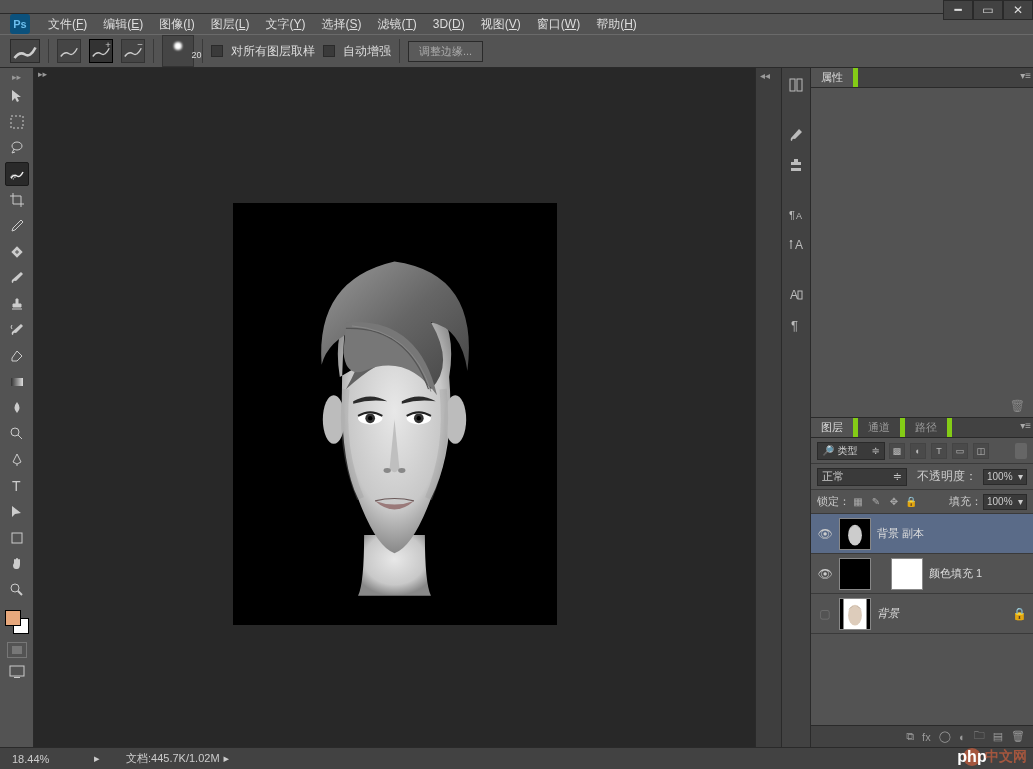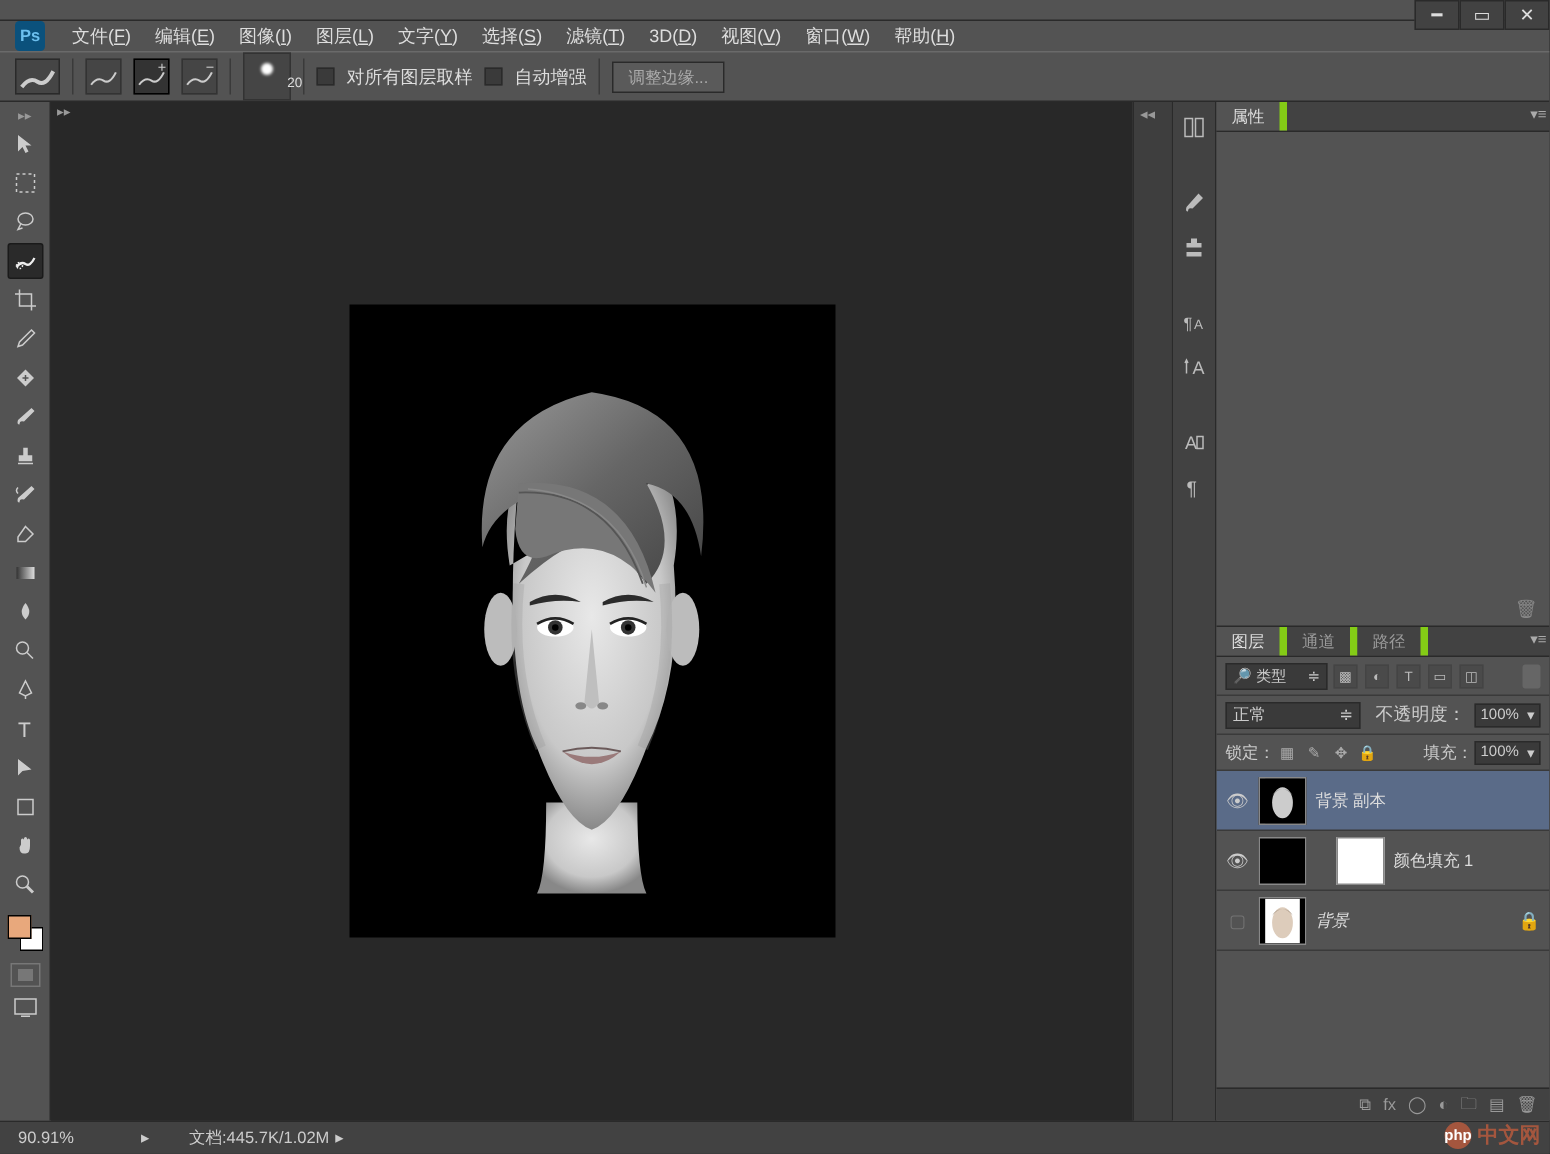--- a/index.html
+++ b/index.html
@@ -98,21 +98,21 @@
 .layers-footer { height: 22px; background: #424242; border-top: 1px solid #2a2a2a; display: flex; align-items: center; justify-content: flex-end; gap: 8px; padding: 0 8px; color: #999; }
 .layers-footer span { font-size: 11px; }
 
 
 .statusbar { height: 22px; background: #424242; border-top: 1px solid #2a2a2a; display: flex; align-items: center; color: #ccc; font-size: 11px; }
 .status-zoom { width: 90px; padding-left: 12px; }
 .status-doc { padding-left: 20px; }
 .status-arrow { width: 12px; color: #ccc; margin-left: 4px; }
 
 .watermark { position: absolute; right: 0; bottom: 0; color: rgba(230,100,60,0.6); font-weight: bold; font-size: 14px; display:flex; align-items:center; gap:4px; padding: 3px 6px; }
-.wm-logo { width:18px; height:18px; background: rgba(230,100,60,0.6); border-radius:50%; color:#fff; display:flex; align-items:center; justify-content:center; font-size:10px; }
+.wm-logo { width:18px; height:18px; background: rgba(230,100,60,0.6); border-radius:50%; color:#fff; display:flex; align-items:center; justify-content:center; font-size:16px; }
 
 svg { pointer-events: none; }
 </style>
 </head>
 <body>
 
 <div class="titlebar"></div>
 <div class="window-controls">
   <div class="win-ctrl">━</div>
   <div class="win-ctrl">▭</div>
@@ -512,21 +512,21 @@
           <span>▤</span>
           <span>🗑</span>
         </div>
       </div>
     </div>
   </div>
 
 </div>
 
 <div class="statusbar">
-  <div class="status-zoom">90.91%</div>
+  <div class="status-zoom">18.44%</div>
   <div class="status-arrow">▸</div>
   <div class="status-doc">
     <span>文档:</span><span>445.7K/1.02M</span>
   </div>
   <div class="status-arrow">▸</div>
 </div>
 
 <div class="watermark">
   <div class="wm-logo">php</div>
   <span>中文网</span>

